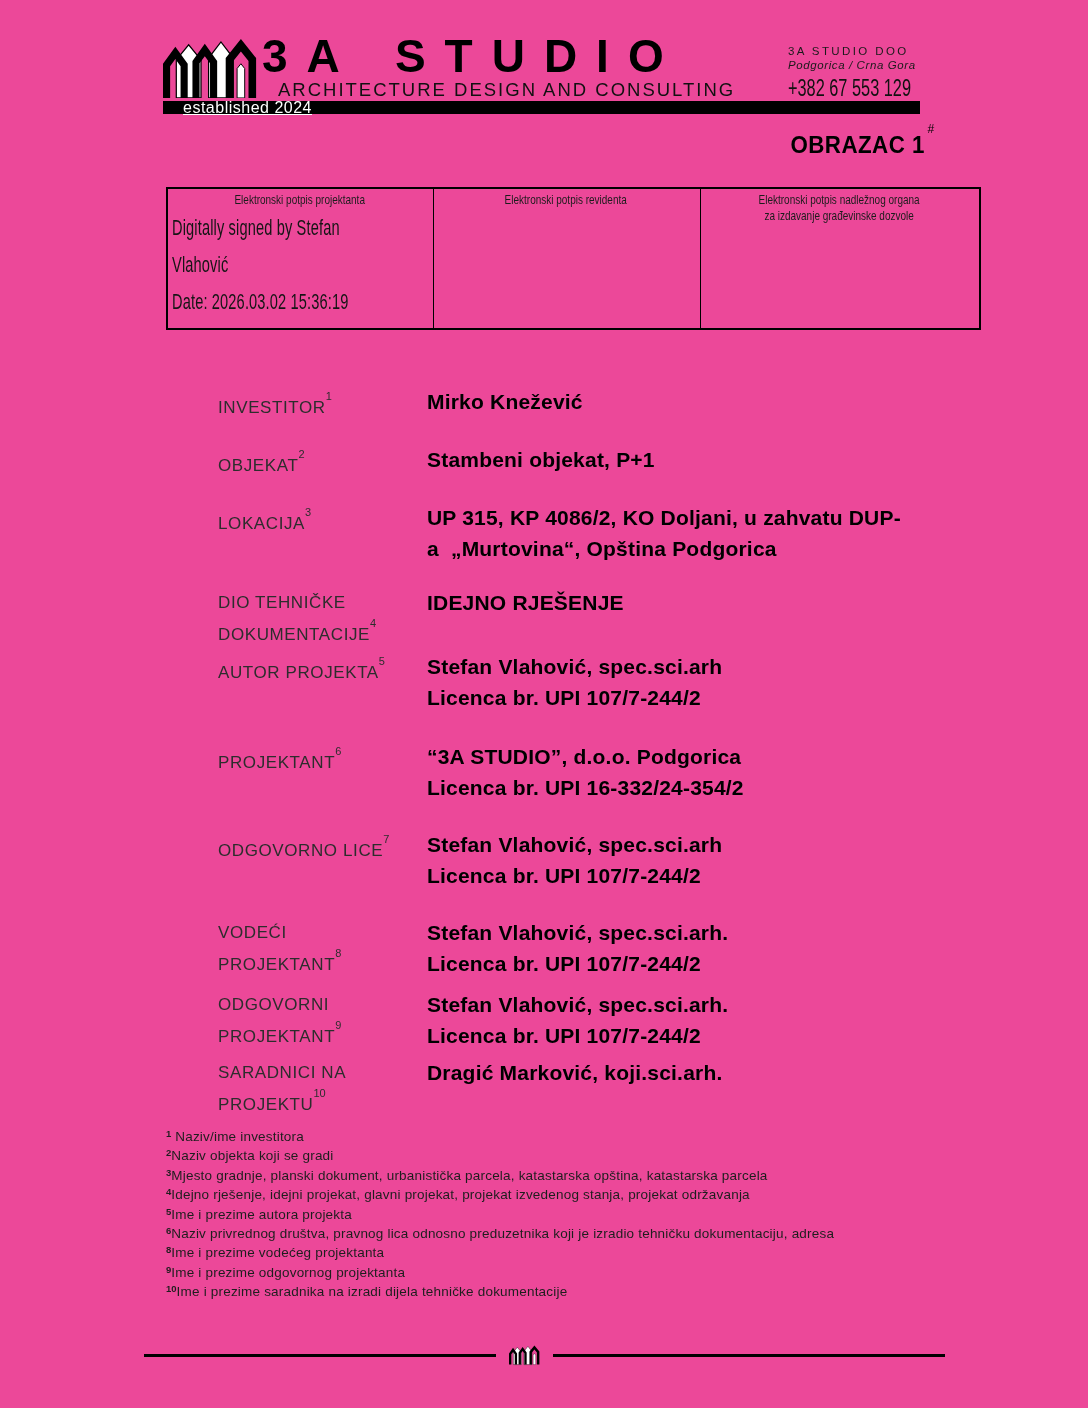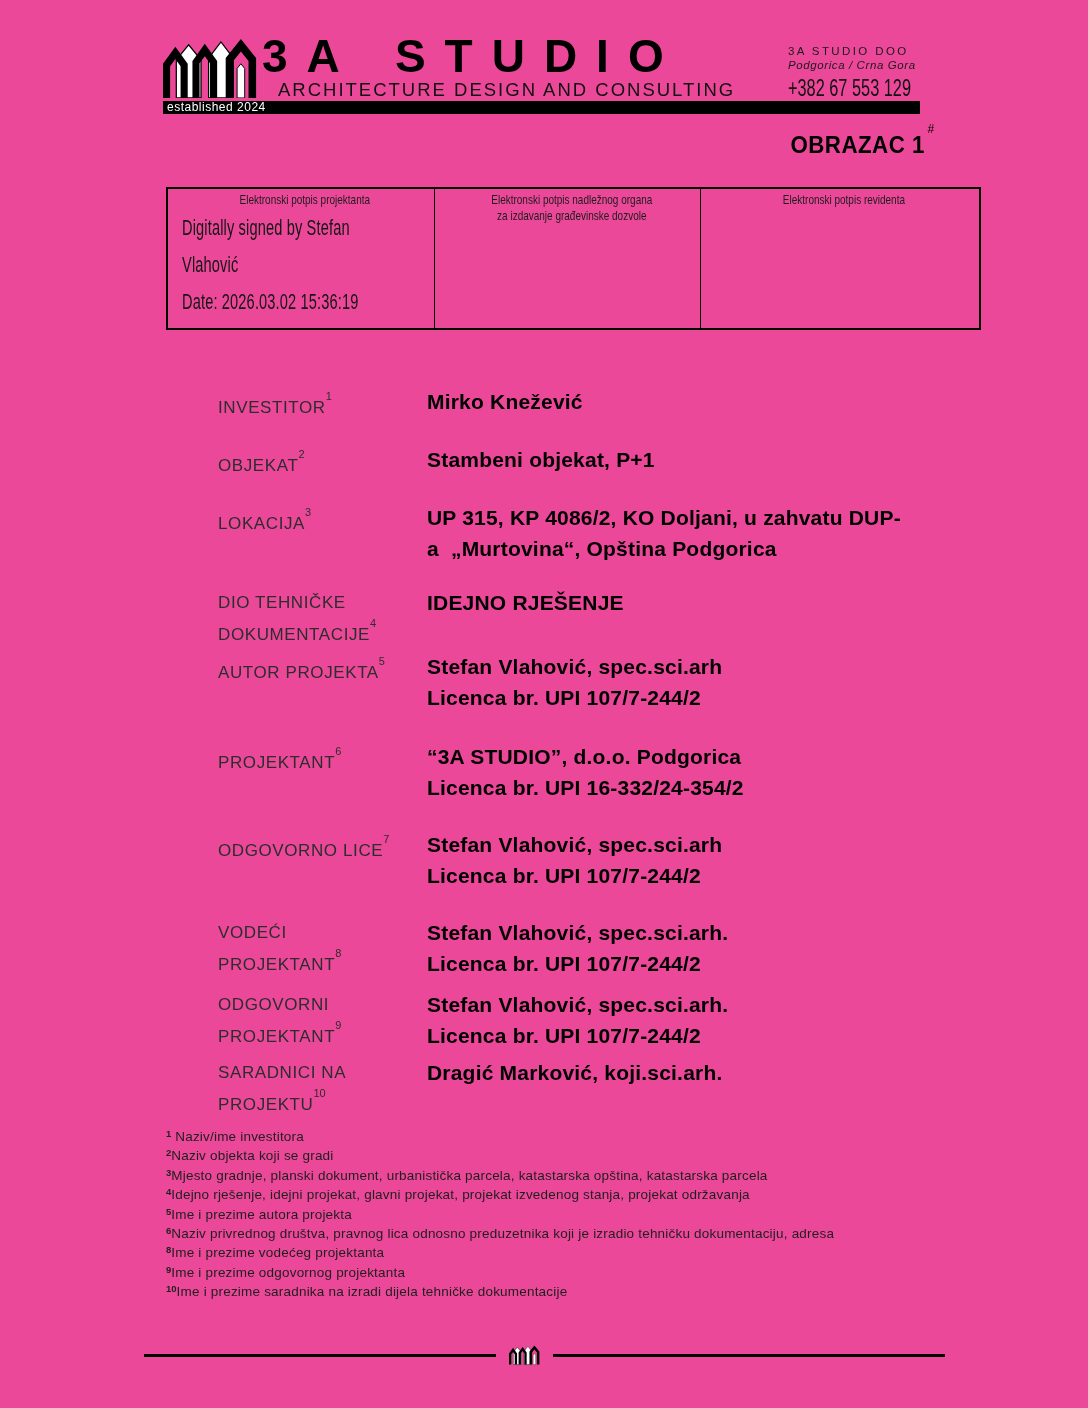--- a/index.html
+++ b/index.html
@@ -6,35 +6,35 @@
   .page{position:relative;width:1088px;height:1408px;background:#ec4899;color:#000;
         font-family:"Liberation Sans",sans-serif;overflow:hidden;}
 
   
   .brand-logo{position:absolute;left:163px;top:39px;width:95px;height:59px;}
   .brand-name{position:absolute;left:262px;top:33px;font-size:46px;font-weight:bold;
               letter-spacing:19px;word-spacing:6px;line-height:46px;white-space:nowrap;}
   .brand-tagline{position:absolute;left:278px;top:79px;font-size:18.5px;letter-spacing:2px;
                  white-space:nowrap;color:#111;}
   .established-bar{position:absolute;left:163px;top:101px;width:757px;height:13px;background:#000;}
-  .established-bar span{display:block;color:#fff;font-size:12px;line-height:13px;padding-left:4px;
-                        letter-spacing:.5px;}
+  .established-bar span{display:block;color:#fff;font-size:16px;line-height:13px;padding-left:20px;
+                        letter-spacing:.5px;text-decoration:underline;}
   .contact{position:absolute;left:788px;top:45px;white-space:nowrap;}
   .contact .co{font-size:11.5px;letter-spacing:2.4px;color:#1a1a1a;}
   .contact .loc{font-size:11.5px;letter-spacing:.6px;margin-top:2px;color:#1a1a1a;font-style:italic;}
   .contact .phone{font-size:24px;margin-top:3px;transform:scaleX(.68);transform-origin:0 50%;
                   letter-spacing:0;color:#111;}
   .obrazac{position:absolute;left:700px;top:131px;width:232px;text-align:right;font-size:24px;
            font-weight:bold;letter-spacing:.5px;transform:scaleX(.93);transform-origin:100% 0;}
   .obrazac sup{font-size:13px;font-weight:normal;position:relative;top:-11px;left:3px;}
 
   
   .sig-table{position:absolute;left:166px;top:187px;width:815px;height:143px;display:flex;
              border:2px solid #000;box-sizing:border-box;}
-  .sig-cell{flex:1;border-left:1.5px solid #000;padding:3px 6px 0 14px;box-sizing:border-box;overflow:hidden;}
+  .sig-cell{flex:1;border-left:1.5px solid #000;padding:3px 6px 0 4px;box-sizing:border-box;overflow:hidden;}
   .sig-cell:first-child{border-left:none;}
   .sig-cell:last-child{flex:1.05;}
   .sig-head{font-size:13.5px;line-height:16px;text-align:center;color:#1c1c1c;
             transform:scaleX(.74);transform-origin:50% 0;}
   .sig-lines{margin-top:2px;transform:scaleX(.68);transform-origin:0 0;width:147%;}
   .sig-line{font-size:21.5px;line-height:37px;letter-spacing:.2px;color:#151515;white-space:pre;}
 
   
   .fields{position:absolute;inset:0;}
   .field-row{position:absolute;left:0;width:100%;}
@@ -104,29 +104,29 @@
     <div class="sig-lines">
           <div class="sig-line">Digitally signed by Stefan</div>
           <div class="sig-line">Vlahović</div>
           <div class="sig-line">Date: 2026.03.02 15:36:19</div>
           <div class="sig-line">+01'00'</div>
         </div>
   </div>
 
   <div class="sig-cell">
     <div class="sig-head">
+          <div>Elektronski potpis revidenta</div>
+        </div>
+    <div class="sig-lines"></div>
+  </div>
+
+  <div class="sig-cell">
+    <div class="sig-head">
           <div>Elektronski potpis nadležnog organa</div>
           <div>za izdavanje građevinske dozvole</div>
-        </div>
-    <div class="sig-lines"></div>
-  </div>
-
-  <div class="sig-cell">
-    <div class="sig-head">
-          <div>Elektronski potpis revidenta</div>
         </div>
     <div class="sig-lines"></div>
   </div>
 </div>
 
   <div class="fields" id="fields">
   <div class="field-row">
     <div class="field-label">
           <div>INVESTITOR<sup>1</sup></div>
         </div>

